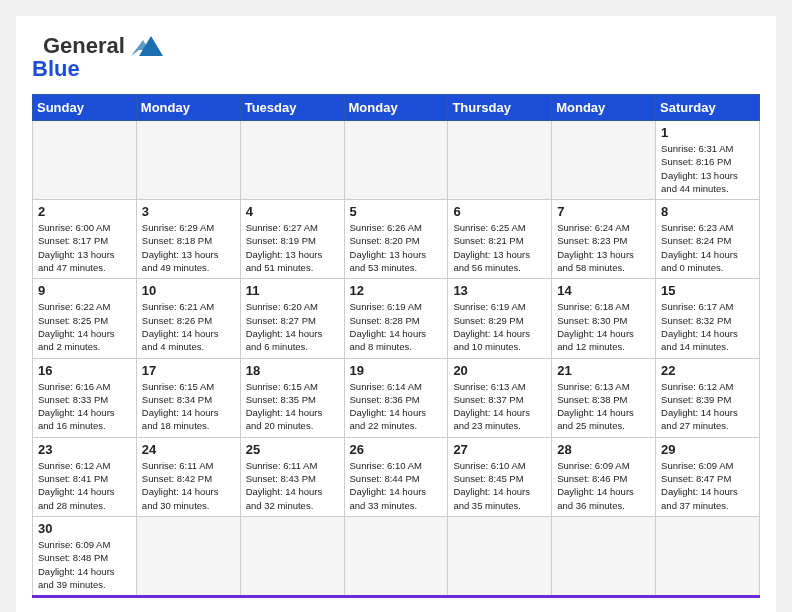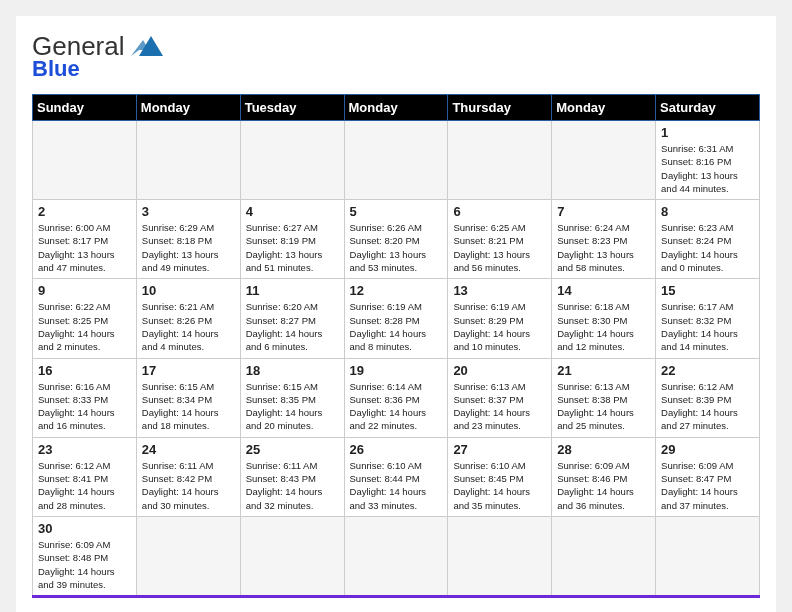--- a/index.html
+++ b/index.html
@@ -38,21 +38,21 @@
     }
     .title-block p {
       font-size: 14px;
       color: #444;
     }
     .calendar {
       width: 100%;
       border-collapse: collapse;
     }
     .calendar th {
-      background: #000000;
+      background: #1d4ed8;
       color: #fff;
       font-size: 13px;
       font-weight: bold;
       padding: 5px 4px;
       border: 1px solid #2a5a9f;
       text-align: left;
     }
     .calendar td {
       border: 1px solid #ccc;
       vertical-align: top;
@@ -82,21 +82,21 @@
       border-bottom: 3px solid #6d28d9;
     }
   </style>
 </head>
 <body>
 
 <div class="page">
   <div class="header">
     <div class="logo">
       <div style="display:flex;align-items:center;gap:4px;">
-        <div style="font-size:26px;font-weight:normal;color:#333;line-height:1;">
+        <div style="font-size:22px;font-weight:bold;color:#333;line-height:1;margin-left:11px;">
           <span style="color:#333;">General</span>
         </div>
         <svg width="38" height="28" viewBox="0 0 38 28">
           <polygon points="10,24 22,4 34,24" fill="#1a6faf"></polygon>
           <polygon points="2,24 14,8 20,18 10,18" fill="#1a6faf" opacity="0.7"></polygon>
         </svg>
       </div>
       <div style="font-size:22px;font-weight:bold;color:#1d4ed8;margin-top:-4px;">Blue</div>
     </div>
     <div class="title-block">

